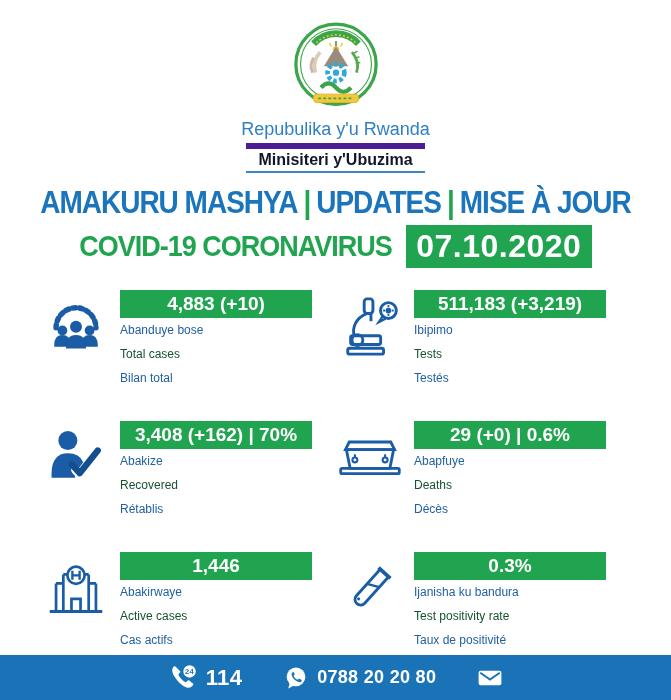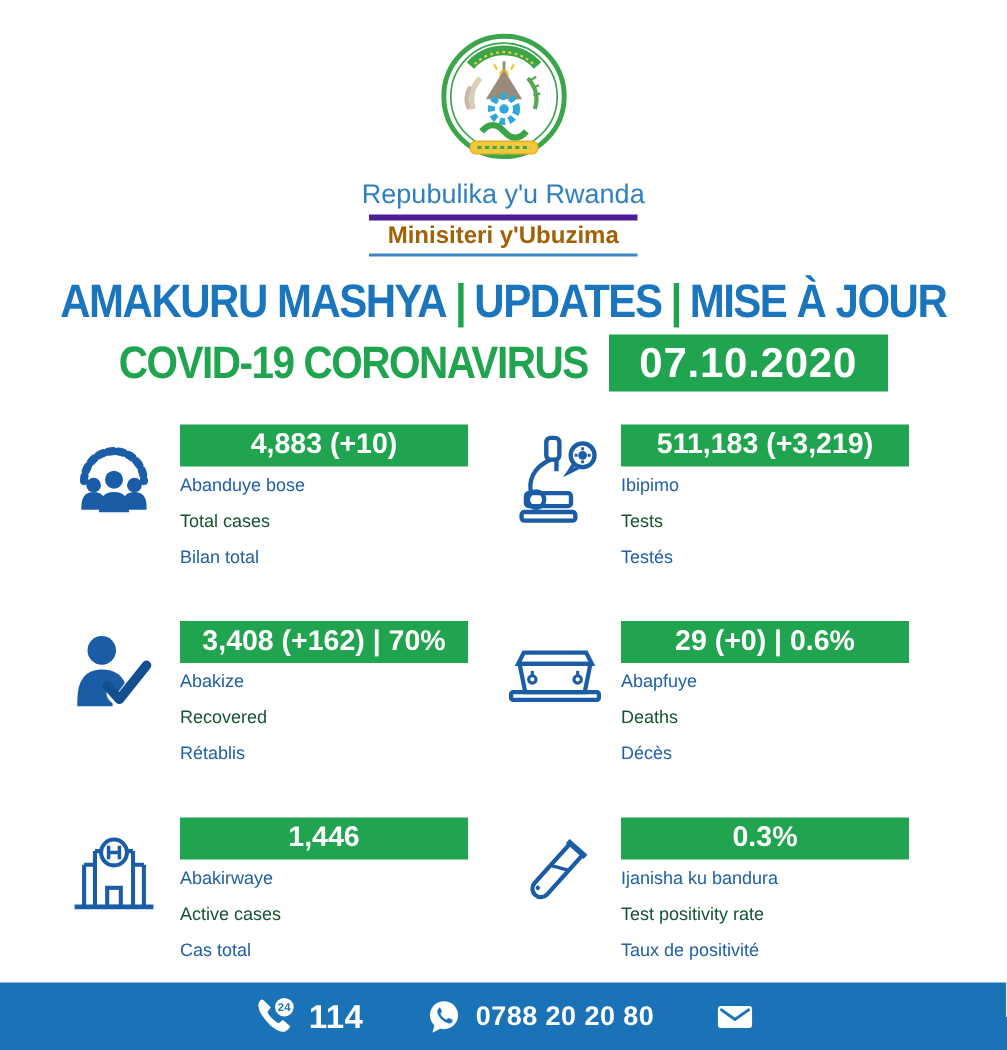--- a/index.html
+++ b/index.html
@@ -5,36 +5,36 @@
   html,body{margin:0;padding:0;background:#fff;}
   .page{
     position:relative;width:671px;height:700px;margin:0 auto;background:#ffffff;
     font-family:"Liberation Sans",sans-serif;overflow:hidden;
   }
   
   .header{text-align:center;padding-top:20px;}
   .logo{display:block;margin:0 auto;}
   .country{color:#2E80C3;font-size:18px;line-height:22px;margin-top:2px;}
   .ministry{
-    display:inline-block;margin-top:3px;border-top:4px solid #4c1d95;border-bottom:2px solid #3C86C6;
-    padding:2px 12px;color:#a16207;font-weight:bold;font-size:16px;line-height:18px;
+    display:inline-block;margin-top:3px;border-top:6px solid #4c1d95;border-bottom:2px solid #3C86C6;
+    padding:2px 12px;color:#0f172a;font-weight:bold;font-size:16px;line-height:18px;
   }
   
   .title-block{text-align:center;margin-top:14px;}
   .title-line1{
     display:inline-block;color:#1B75BC;font-weight:bold;font-size:28px;letter-spacing:-1px;
     transform:scaleY(1.12);white-space:nowrap;
   }
   .title-line1 .sep{color:#21A44F;padding:0 6px;font-weight:bold;}
   .title-line2{display:flex;justify-content:center;align-items:center;gap:14px;margin-top:6px;}
   .covid-title{
     color:#21A44F;font-weight:bold;font-size:27px;letter-spacing:-1px;transform:scaleY(1.12);white-space:nowrap;
   }
   .date-badge{
-    background:#21A44F;color:#fff;font-weight:bold;font-size:28px;letter-spacing:0.5px;
+    background:#21A44F;color:#fff;font-weight:bold;font-size:32px;letter-spacing:0.5px;
     width:186px;text-align:center;padding:3px 0;
   }
   
   .stats{
     display:grid;grid-template-columns:294px 294px;row-gap:31px;
     margin:22px 0 0 40px;
   }
   .card{display:flex;}
   .icon-box{
     width:72px;min-width:72px;margin-right:8px;display:flex;align-items:flex-start;justify-content:center;
@@ -199,21 +199,21 @@
           <rect x="27" y="43" width="10" height="14"></rect>
           <path d="M10 26 H18 M10 26 V57"></path>
           <path d="M54 26 H46 M54 26 V57"></path>
           <path d="M3 57 H61" stroke-width="3.4"></path>
         </svg>
       </div>
       <div class="card-body">
         <div class="value-bar">1,446</div>
         <div class="lbl">Abakirwaye</div>
         <div class="lbl en">Active cases</div>
-        <div class="lbl">Cas total</div>
+        <div class="lbl">Cas actifs</div>
       </div>
     </div>
 
     <div class="card">
       <div class="icon-box">
         <svg width="60" height="62" viewBox="0 0 64 64" fill="none" stroke="currentColor" stroke-width="3">
           <g transform="rotate(42 32 32)">
             <path d="M26 9 H38 V47 A6 6 0 0 1 26 47 Z"></path>
             <line x1="23.5" y1="9" x2="40.5" y2="9" stroke-width="4"></line>
             <line x1="26" y1="30" x2="38" y2="24" stroke-width="2.4"></line>

